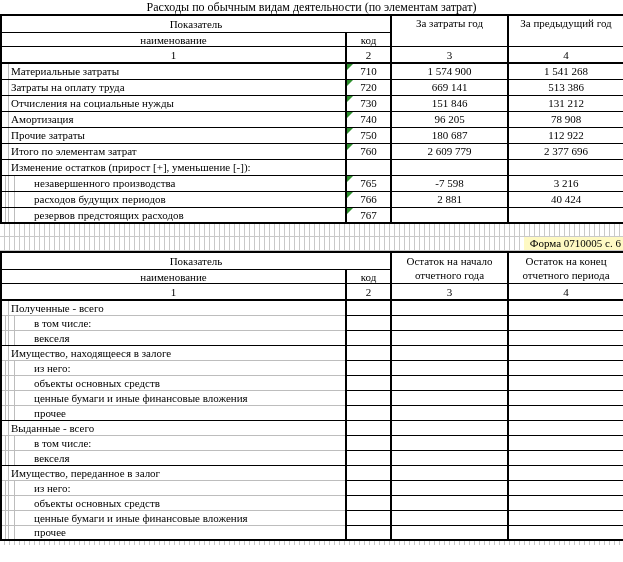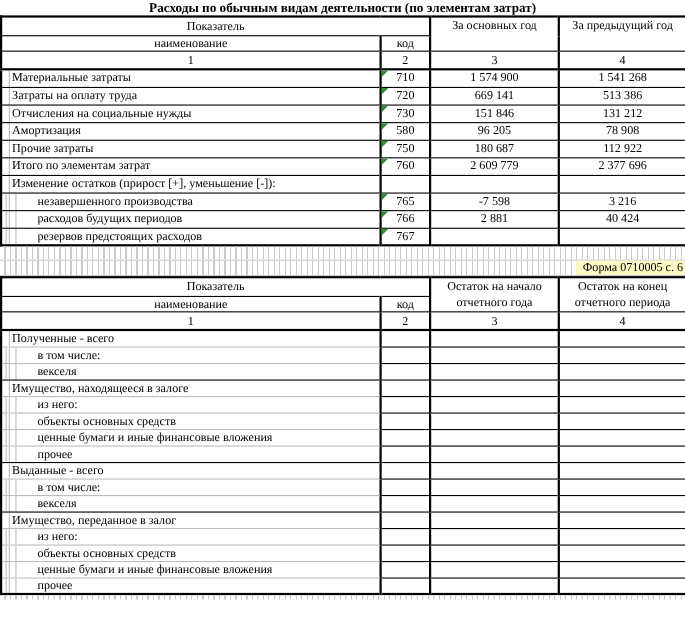--- a/index.html
+++ b/index.html
@@ -1,21 +1,21 @@
 <!DOCTYPE html>
 <html><head>
 <meta charset="utf-8">
 <style>
   html,body{margin:0;padding:0;background:#fff;}
   .page{
     width:623px;height:562px;background:#fff;overflow:hidden;
     font-family:"Liberation Serif", serif; color:#000; position:relative;
   }
   .doc-title{
-    height:14px;line-height:14px;text-align:center;font-weight:bold;font-size:12px;
+    height:14px;line-height:14px;text-align:center;font-weight:normal;font-size:12px;
     white-space:nowrap;
   }
   table.form{
     width:623px;border-collapse:collapse;table-layout:fixed;
     border:2px solid #000;font-size:11px;
   }
   col.c-name{width:345px;} col.c-code{width:45px;} col.c-v1{width:117px;} col.c-v2{width:116px;}
   th,td{padding:0;margin:0;font-weight:normal;vertical-align:middle;overflow:hidden;white-space:nowrap;}
   
   tr.hrowA th{height:16px;}
@@ -73,21 +73,21 @@
   <table class="form" id="t1">
     <colgroup>
         <col class="c-name">
         <col class="c-code">
         <col class="c-v1">
         <col class="c-v2">
       </colgroup>
     <thead>
       <tr class="hrowA">
         <th class="h-ind" colspan="2">Показатель</th>
-        <th class="h-c3" rowspan="2">За основных год</th>
+        <th class="h-c3" rowspan="2">За затраты год</th>
         <th class="h-c4" rowspan="2">За предыдущий год</th>
       </tr>
       <tr class="hrowB">
         <th class="h-name">наименование</th>
         <th class="h-code">код</th>
       </tr>
       <tr class="hrowC">
         <td>1</td>
         <td class="code">2</td>
         <td class="v1">3</td>
@@ -108,21 +108,21 @@
         <td class="v2">513 386</td>
       </tr>
       <tr>
         <td class="name">Отчисления на социальные нужды</td>
         <td class="code"><span class="tri"></span><span>730</span></td>
         <td class="v1">151 846</td>
         <td class="v2">131 212</td>
       </tr>
       <tr>
         <td class="name">Амортизация</td>
-        <td class="code"><span class="tri"></span><span>580</span></td>
+        <td class="code"><span class="tri"></span><span>740</span></td>
         <td class="v1">96 205</td>
         <td class="v2">78 908</td>
       </tr>
       <tr>
         <td class="name">Прочие затраты</td>
         <td class="code"><span class="tri"></span><span>750</span></td>
         <td class="v1">180 687</td>
         <td class="v2">112 922</td>
       </tr>
       <tr>

